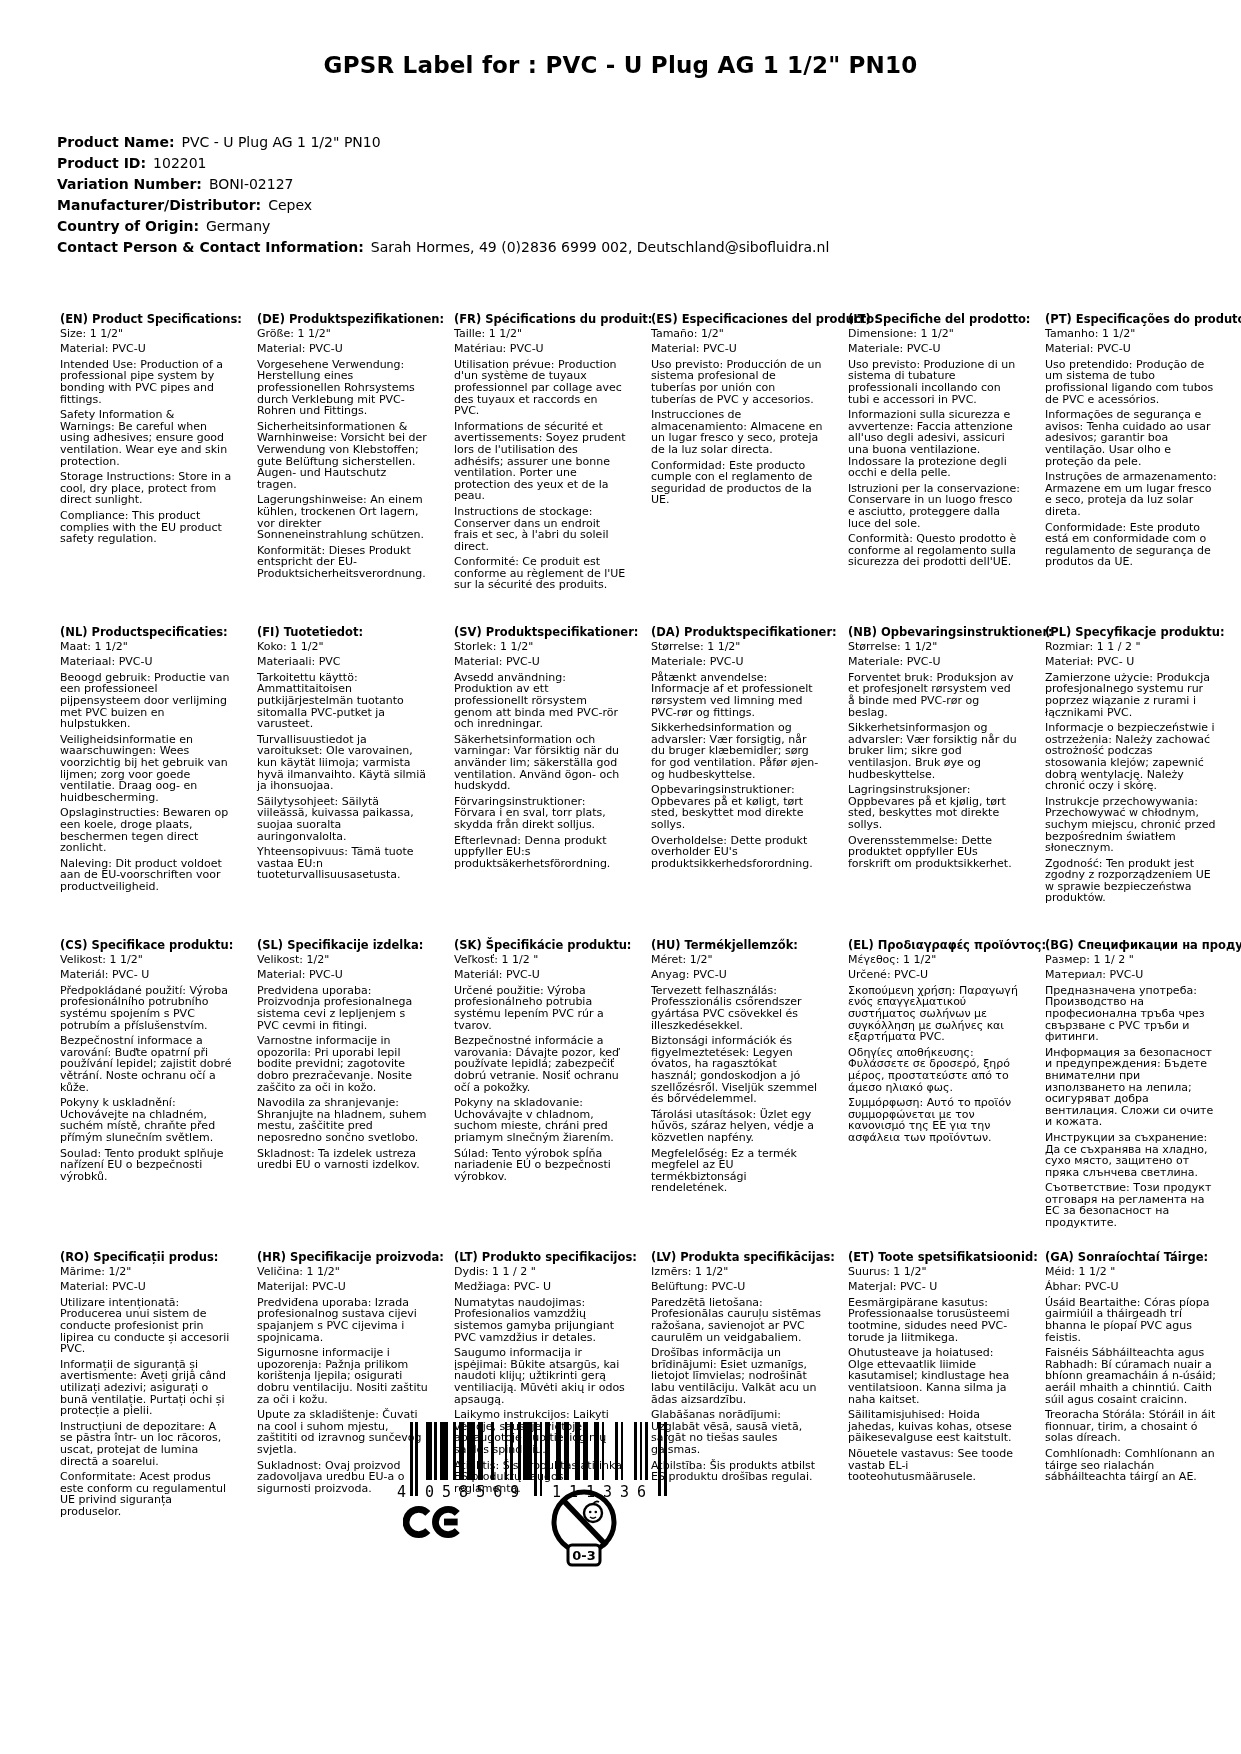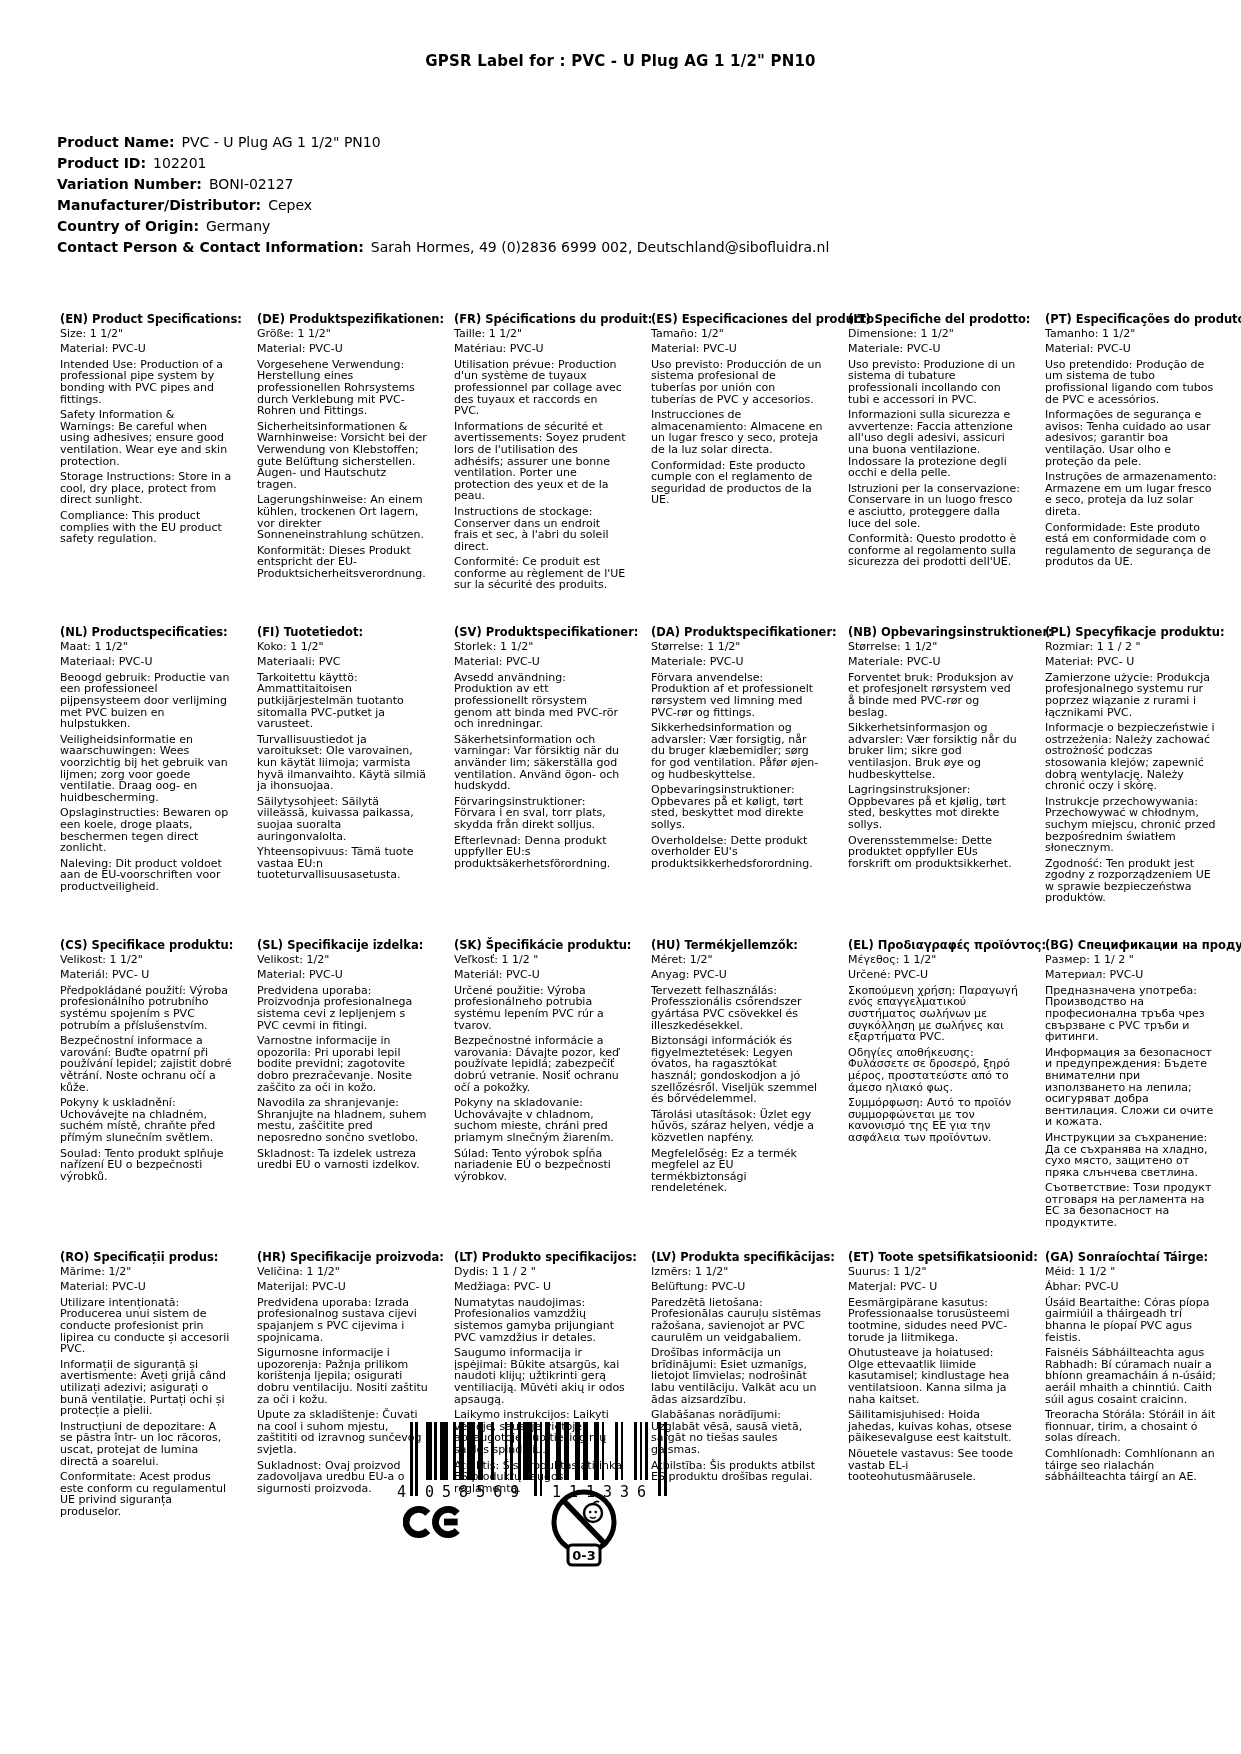--- a/index.html
+++ b/index.html
@@ -1,19 +1,19 @@
 <!DOCTYPE html>
 <html><head>
 <meta charset="utf-8">
 <style>
   html,body{margin:0;padding:0;background:#ffffff;}
   .page{position:relative;width:1241px;height:1754px;background:#fff;color:#000;
         font-family:"DejaVu Sans","Liberation Sans",sans-serif;overflow:hidden;}
   .title{position:absolute;top:52px;left:0;width:100%;text-align:center;
-         font-size:15px;font-weight:bold;letter-spacing:0.2px;}
+         font-size:23px;font-weight:bold;letter-spacing:0.2px;}
   .product-info{position:absolute;left:57px;top:132px;font-size:14px;line-height:21px;}
   .info-line{white-space:nowrap;}
   .info-line .lbl{font-weight:bold;}
   .info-line .val{font-weight:normal;margin-left:7px;}
   .lang-grid{position:absolute;left:60px;top:314px;display:grid;
              grid-template-columns:repeat(6,197px);grid-template-rows:313px 313px 312px auto;}
   .block{width:172px;font-size:11px;line-height:11.6px;}
   .bh{font-weight:bold;font-size:11.5px;white-space:nowrap;margin:0 16px 2px 0;}
   .bp{margin:0 0 4px 0;padding:0;}
   .barcode-wrap{position:absolute;left:397px;top:1422px;}
@@ -113,21 +113,21 @@
         <p class="bp">Material: PVC-U</p>
         <p class="bp">Avsedd användning: Produktion av ett professionellt rörsystem genom att binda med PVC-rör och inredningar.</p>
         <p class="bp">Säkerhetsinformation och varningar: Var försiktig när du använder lim; säkerställa god ventilation. Använd ögon- och hudskydd.</p>
         <p class="bp">Förvaringsinstruktioner: Förvara i en sval, torr plats, skydda från direkt solljus.</p>
         <p class="bp">Efterlevnad: Denna produkt uppfyller EU:s produktsäkerhetsförordning.</p>
       </div>
       <div class="block">
         <div class="bh">(DA) Produktspecifikationer:</div>
         <p class="bp">Størrelse: 1 1/2"</p>
         <p class="bp">Materiale: PVC-U</p>
-        <p class="bp">Förvara anvendelse: Produktion af et professionelt rørsystem ved limning med PVC-rør og fittings.</p>
+        <p class="bp">Påtænkt anvendelse: Informacje af et professionelt rørsystem ved limning med PVC-rør og fittings.</p>
         <p class="bp">Sikkerhedsinformation og advarsler: Vær forsigtig, når du bruger klæbemidler; sørg for god ventilation. Påfør øjen- og hudbeskyttelse.</p>
         <p class="bp">Opbevaringsinstruktioner: Opbevares på et køligt, tørt sted, beskyttet mod direkte sollys.</p>
         <p class="bp">Overholdelse: Dette produkt overholder EU's produktsikkerhedsforordning.</p>
       </div>
       <div class="block">
         <div class="bh">(NB) Opbevaringsinstruktioner:</div>
         <p class="bp">Størrelse: 1 1/2"</p>
         <p class="bp">Materiale: PVC-U</p>
         <p class="bp">Forventet bruk: Produksjon av et profesjonelt rørsystem ved å binde med PVC-rør og beslag.</p>
         <p class="bp">Sikkerhetsinformasjon og advarsler: Vær forsiktig når du bruker lim; sikre god ventilasjon. Bruk øye og hudbeskyttelse.</p>

